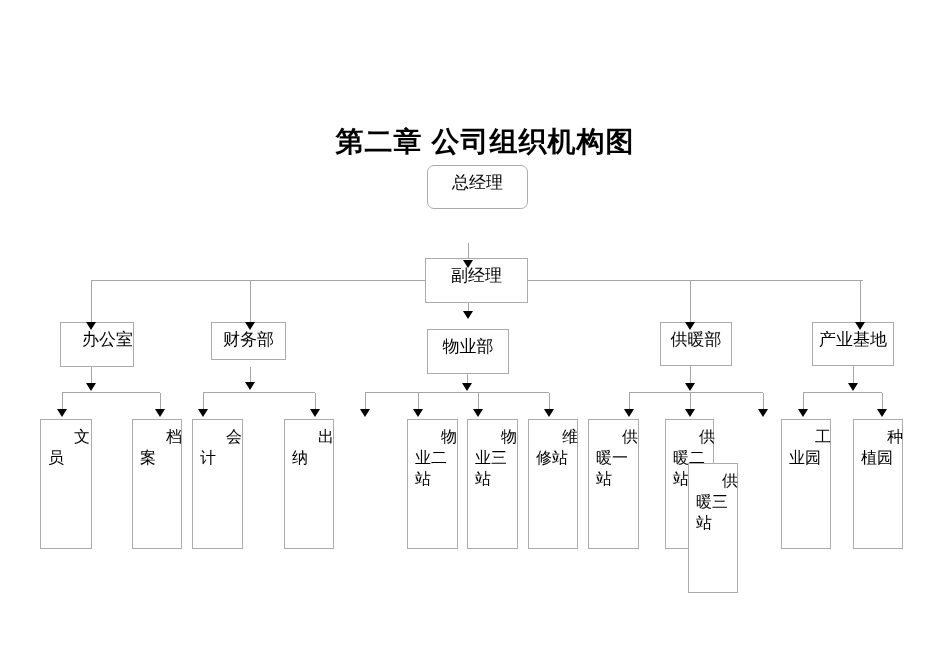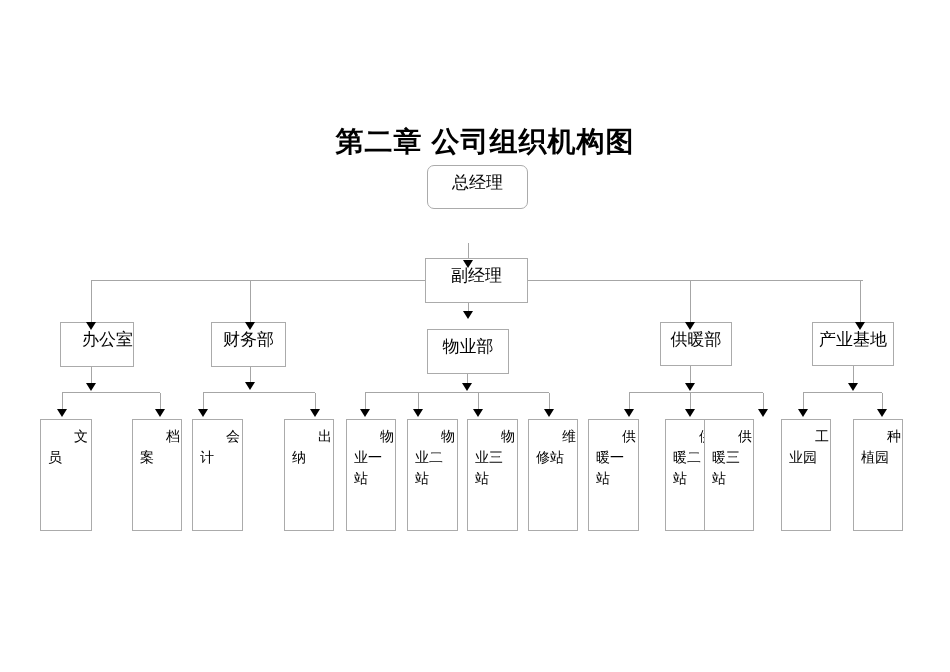--- a/index.html
+++ b/index.html
@@ -8,22 +8,22 @@
         font-family:"Liberation Serif",serif;color:#000000;}
   .title{position:absolute;left:0;top:123px;width:100%;text-align:center;
          font-family:"Liberation Sans",sans-serif;font-weight:bold;
          font-size:28px;letter-spacing:1px;transform:translateX(10px);z-index:2;}
   
   .bx{position:absolute;border:1px solid #ababab;background:#ffffff;z-index:2;
       box-sizing:border-box;text-align:center;padding-top:7px;
       font-size:17px;line-height:1.2;}
   
   .vbx{position:absolute;border:1px solid #ababab;background:#ffffff;z-index:2;
-       box-sizing:border-box;top:419px;height:112px;
-       font-size:14px;line-height:21px;padding:6px 4px 0 7px;
+       box-sizing:border-box;top:419px;height:130px;
+       font-size:16px;line-height:21px;padding:6px 4px 0 7px;
        text-indent:26px;text-align:left;word-break:break-all;overflow:visible;}
   .hl,.vl{position:absolute;background:#a6a6a6;z-index:1;}
   .hl{height:1px;}
   .vl{width:1px;}
   .ar{position:absolute;width:0;height:0;z-index:3;
       border-left:5px solid transparent;border-right:5px solid transparent;
       border-top:8px solid #000000;}
 </style>
 </head>
 <body>
@@ -66,36 +66,35 @@
   <div class="vl" style="left:763px;top:393px;height:16px;"></div>
 
   <div class="vl" style="left:853px;top:365px;height:18px;"></div>
   <div class="hl" style="left:803px;top:392px;width:79px;"></div>
   <div class="vl" style="left:803px;top:393px;height:16px;"></div>
   <div class="vl" style="left:882px;top:393px;height:16px;"></div>
 
   <div class="bx" style="left:427px;top:165px;width:101px;height:44px;border-radius:7px;">总经理</div>
   <div class="bx" style="left:425px;top:258px;width:103px;height:45px;">副经理</div>
   <div class="bx" style="left:60px;top:322px;width:74px;height:45px;text-align:right;">办公室</div>
-  <div class="bx" style="left:211px;top:322px;width:75px;height:45px;">财务部</div>
+  <div class="bx" style="left:211px;top:322px;width:75px;height:38px;">财务部</div>
   <div class="bx" style="left:427px;top:329px;width:82px;height:45px;">物业部</div>
   <div class="bx" style="left:660px;top:322px;width:72px;height:44px;">供暖部</div>
   <div class="bx" style="left:812px;top:322px;width:82px;height:44px;">产业基地</div>
 
   <div class="vbx" style="left:40px;width:52px;">文员</div>
   <div class="vbx" style="left:132px;width:50px;">档案</div>
   <div class="vbx" style="left:192px;width:51px;">会计</div>
   <div class="vbx" style="left:284px;width:50px;">出纳</div>
-  <div class="vbx" style="left:346px;width:50px;">物业一站</div>
   <div class="vbx" style="left:407px;width:51px;">物业二站</div>
   <div class="vbx" style="left:467px;width:51px;">物业三站</div>
   <div class="vbx" style="left:528px;width:50px;">维修站</div>
   <div class="vbx" style="left:588px;width:51px;">供暖一站</div>
   <div class="vbx" style="left:665px;width:49px;">供暖二站</div>
-  <div class="vbx" style="left:704px;width:50px;">供暖三站</div>
+  <div class="vbx" style="left:688px;width:50px;margin-top:44px;">供暖三站</div>
   <div class="vbx" style="left:781px;width:50px;">工业园</div>
   <div class="vbx" style="left:853px;width:50px;">种植园</div>
 
   <div class="ar" style="left:463px;top:260px;"></div>
   <div class="ar" style="left:86px;top:322px;"></div>
   <div class="ar" style="left:245px;top:322px;"></div>
   <div class="ar" style="left:685px;top:322px;"></div>
   <div class="ar" style="left:855px;top:322px;"></div>
   <div class="ar" style="left:463px;top:311px;"></div>
   <div class="ar" style="left:86px;top:383px;"></div>

